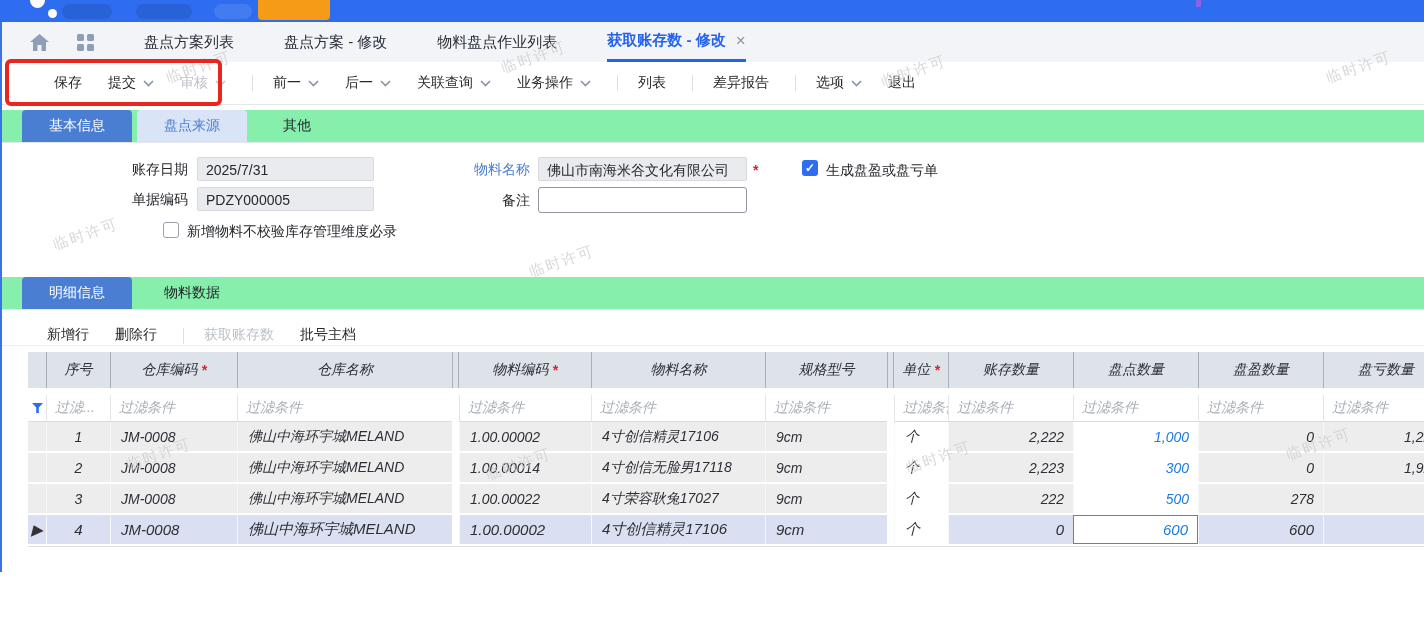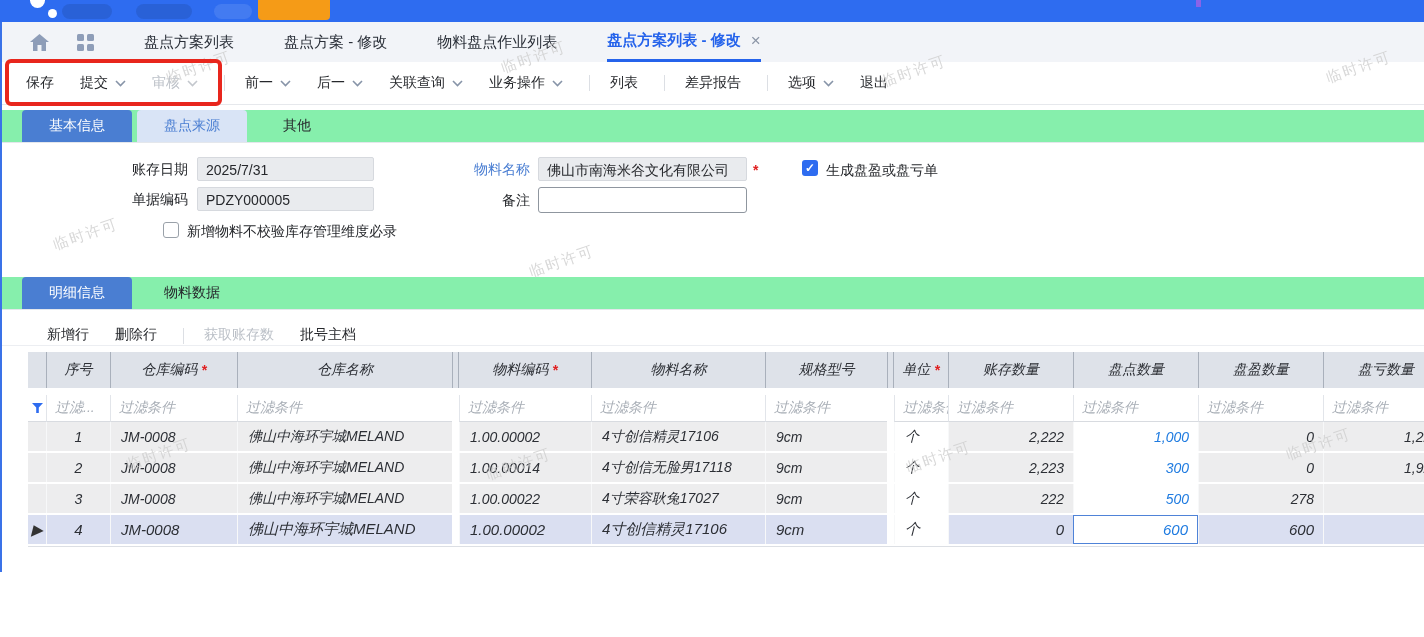--- a/index.html
+++ b/index.html
@@ -20,21 +20,21 @@
   
   .tabbar{position:absolute;left:0;top:22px;width:100%;height:40px;background:#f2f4f8;display:flex;align-items:center;text-align:center;}
   .navico{margin-left:28px;display:flex;align-items:center;cursor:pointer;}
   .navico:first-child{margin-left:30px;}
   .mtab{display:flex;align-items:center;height:40px;margin-left:50px;font-size:15px;color:#2a2f38;cursor:pointer;box-sizing:border-box;}
   .mtab.active{color:#2563eb;font-weight:bold;border-bottom:3px solid #2563eb;}
   .tab-close{margin-left:10px;color:#8b95a6;font-weight:normal;font-size:17px;line-height:17px;cursor:pointer;}
 
   
   .toolbar{position:absolute;left:0;top:62px;width:100%;height:43px;background:#fff;border-bottom:1px solid #e6e8ec;
-           display:flex;align-items:center;padding-left:26px;box-sizing:border-box;}
+           display:flex;align-items:center;padding-left:54px;box-sizing:border-box;}
   .titem{margin-right:26px;display:flex;align-items:center;cursor:pointer;color:#26282c;white-space:nowrap;}
   .titem.disabled{color:#bcc1c8;}
   .chev{margin-left:7px;display:flex;}
   .tsep{width:1px;height:16px;background:#dcdfe4;margin:0 20px 0 0;}
   .red-box{position:absolute;left:5px;top:59px;width:217px;height:47px;border:4px solid #e8261d;border-radius:6px;
            z-index:60;pointer-events:none;box-sizing:border-box;}
 
   
   .stabs{position:absolute;left:0;width:100%;height:33px;border-bottom:1px solid #e4e7ec;display:flex;
          padding-left:22px;box-sizing:border-box;background:#86efac;}
@@ -128,21 +128,21 @@
         <div class="mtab">
           <span>盘点方案列表</span>
         </div>
         <div class="mtab">
           <span>盘点方案 - 修改</span>
         </div>
         <div class="mtab">
           <span>物料盘点作业列表</span>
         </div>
         <div class="mtab active">
-          <span>盘点方案列表 - 修改</span>
+          <span>获取账存数 - 修改</span>
           <span class="tab-close">×</span>
         </div>
       </div>
   </div>
 
   <div class="toolbar" id="toolbar">
       <span class="titem">
         <span>保存</span>
       </span>
       <span class="titem">

